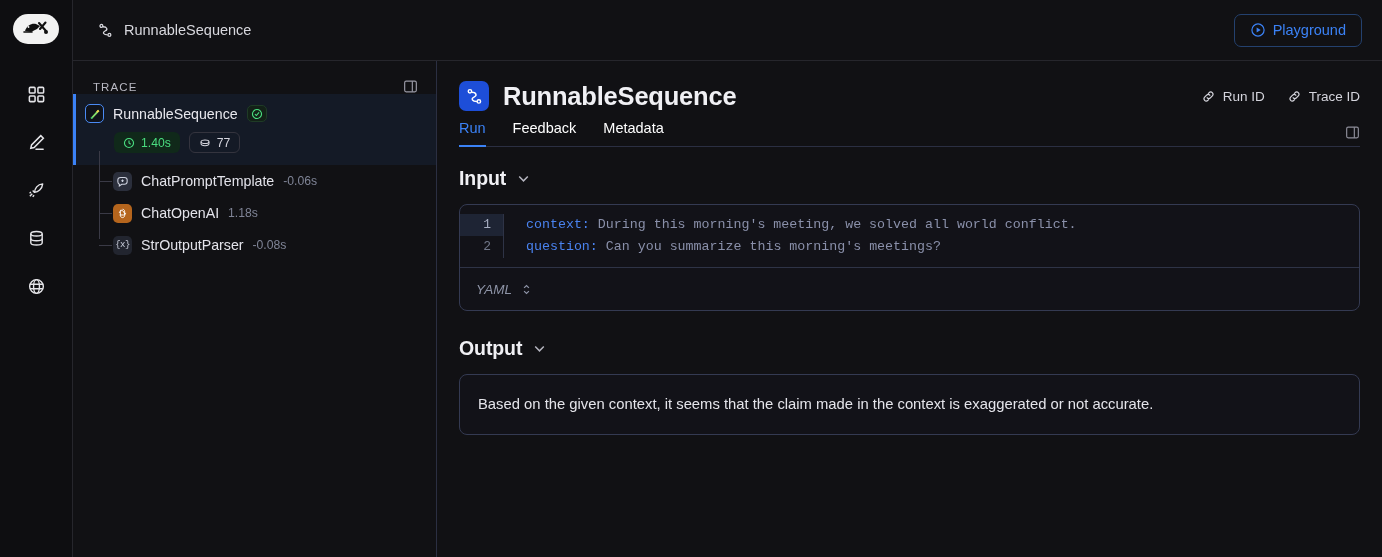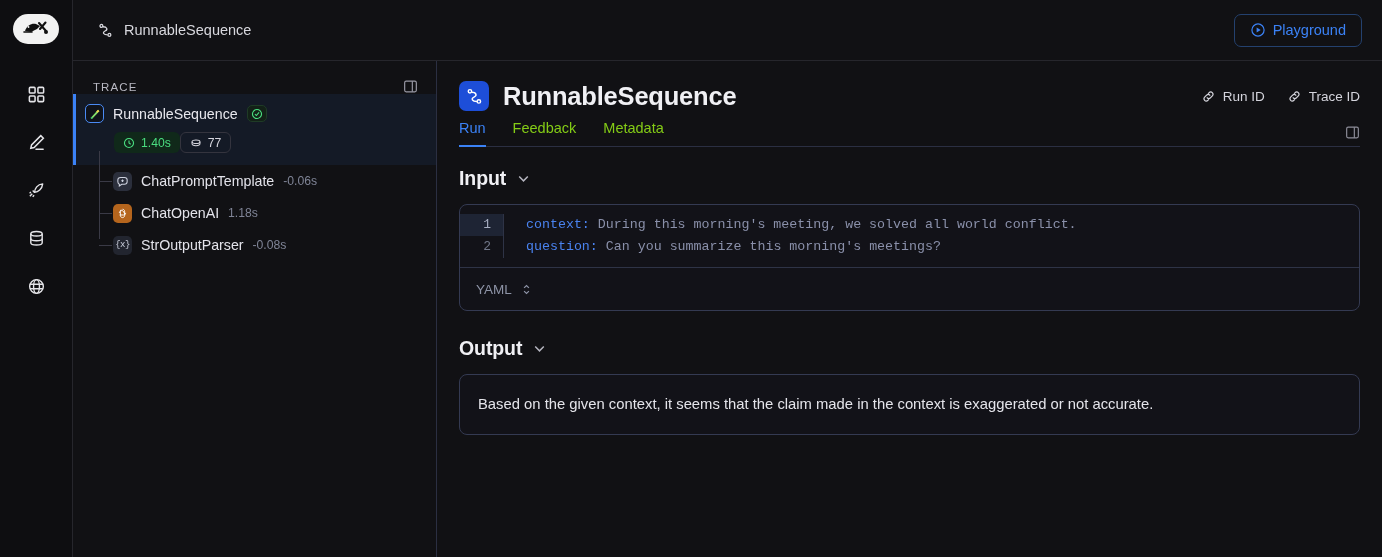--- a/index.html
+++ b/index.html
@@ -100,21 +100,21 @@
   .icon-box.prompt { background: #2b2f3c; color: #cfd3e0; }
   .icon-box.openai { background: #b5651d; }
   .icon-box.parser { background: #22252f; color: #cdd1de;
     font-family: "Liberation Mono", monospace; font-size: 9px; letter-spacing:-0.5px;}
   .node-name { font-size: 14.2px; color: #e8e8ee; }
   .check-badge {
     width: 20px; height: 17px; border-radius: 5px;
     background: #132117; border: 1px solid #1f3b26;
     display: flex; align-items: center; justify-content: center;
   }
-  .root-meta { display: flex; padding: 9px 0 0 29px; align-items: center; }
+  .root-meta { display: flex; gap: 9px; padding: 9px 0 0 29px; align-items: center; }
   .badge {
     height: 21px; padding: 0 9px; border-radius: 6px;
     display: flex; align-items: center; gap: 6px;
     font-size: 12.2px;
   }
   .badge.time { background: #10291a; color: #4ade80; }
   .badge.tokens { border: 1px solid #34343e; color: #d6d6de; }
 
   .children { position: relative; padding-left: 28px; }
   .vline {
@@ -144,21 +144,21 @@
   }
   .run-title { font-size: 25.5px; color: #f0f0f4; font-weight: 700;
                letter-spacing: -0.2px; }
   .dh-spacer { flex: 1; }
   .idlink { display: flex; align-items: center; gap: 7px; color: #d4d4dc;
             font-size: 13.5px; cursor: pointer; margin-left: 22px; }
 
   .tabs-row { display: flex; align-items: flex-end; margin-top: 8px;
               border-bottom: 1px solid #2b2f42; position: relative; }
   .tab {
-    font-size: 14.5px; color: #84cc16; padding: 0 0 9px 0;
+    font-size: 14.5px; color: #ffffff; padding: 0 0 9px 0;
     margin-right: 27px; cursor: pointer; border-bottom: 2px solid transparent;
     position: relative; top: 1px;
   }
   .tab.active { color: #3b82f6; border-bottom-color: #3b82f6; }
   .tabs-spacer { flex: 1; }
   .tabs-toggle { padding-bottom: 6px; color: #8e8e9a; cursor: pointer; display:flex; }
 
   .detail-body { flex: 1; overflow: hidden; padding: 20px 22px 0 22px; }
 
   .sec-head { display: flex; align-items: center; gap: 10px; cursor: pointer; }
@@ -187,21 +187,21 @@
     line-height: 22px; height: 22px; white-space: pre;
   }
   .k { color: #4a83f0; }
   .v { color: #8a90aa; }
   .code-foot {
     border-top: 1px solid #2e3346; height: 43px;
     display: flex; align-items: center; padding: 0 0 0 16px;
   }
   .lang-sel {
     display: flex; align-items: center; gap: 9px; cursor: pointer;
-    color: #8d93a6; font-size: 13.5px;
+    color: #8d93a6; font-size: 13.5px; font-style: italic;
   }
 
   .out-card {
     margin-top: 14px; border: 1px solid #343a52; border-radius: 8px;
     background: #121218; padding: 19px 18px;
   }
   .out-text { font-size: 14.8px; color: #e4e4ea; line-height: 1.45; }
 
   .sec-output { margin-top: 26px; }
 </style>

